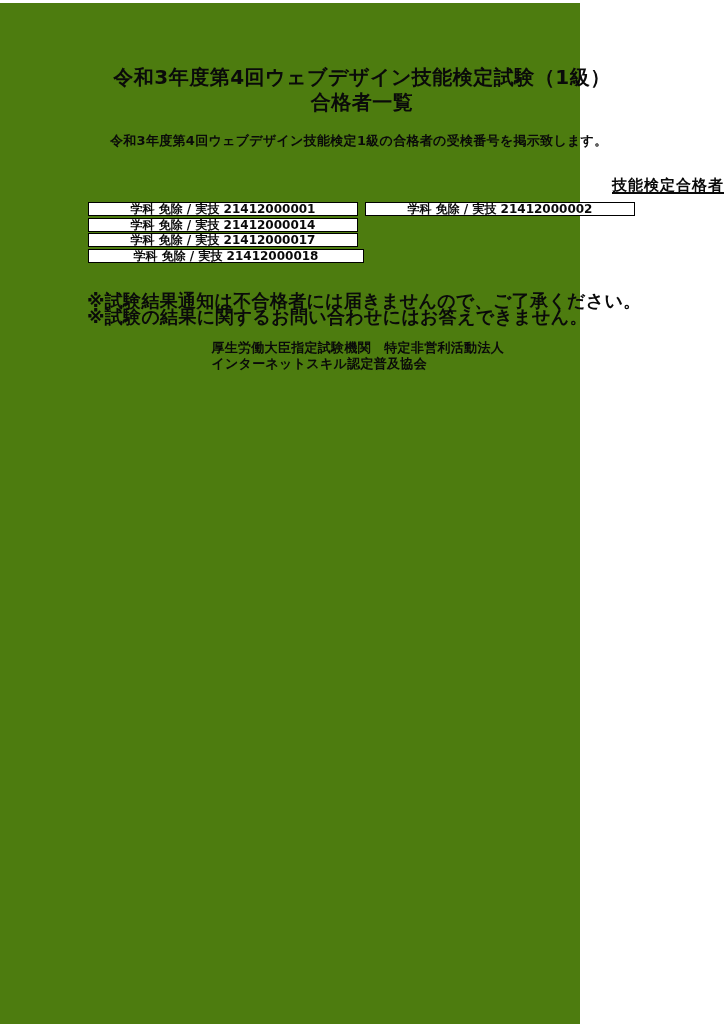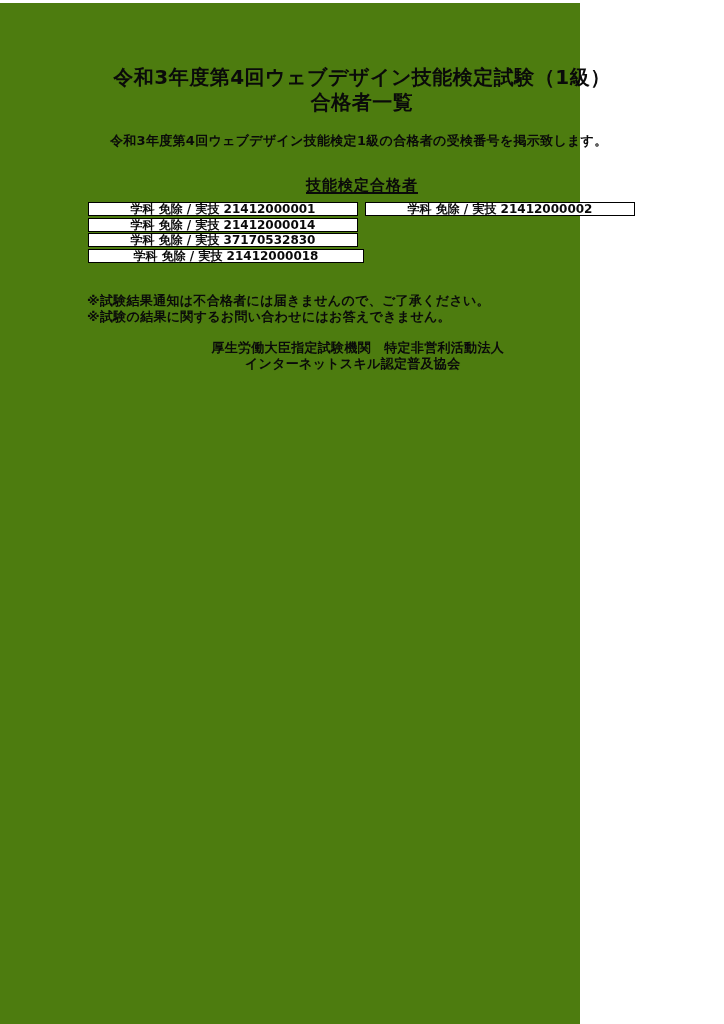--- a/index.html
+++ b/index.html
@@ -26,21 +26,21 @@
   }
   .intro {
     position: absolute; top: 129px; left: 90px;
     font-size: 13px; font-weight: bold;
     letter-spacing: 0.3px;
     white-space: nowrap;
     margin-left: 20px;
   }
   .table-heading {
     position: absolute; top: 173px; left: 0; width: 724px;
-    text-align: center;
+    text-align: right;
     font-size: 15px; font-weight: bold;
     letter-spacing: 1px;
   }
   .table-heading span {
     text-decoration: underline;
     text-decoration-thickness: 2px;
     text-underline-offset: 2px;
   }
   .passers-table {
     position: absolute; top: 199px; left: 88px;
@@ -53,28 +53,28 @@
     width: 270px; height: 14px;
     border: 1px solid #000000;
     background: #ffffff;
     display: flex; align-items: center; justify-content: center;
     font-size: 12px; font-weight: bold; line-height: 1;
     white-space: nowrap; overflow: visible;
   }
   .pcell.wide { width: 276px; }
   .notes {
     position: absolute; top: 290px; left: 87px;
-    font-size: 13px; font-weight: bold;
+    font-size: 18px; font-weight: bold;
     line-height: 15.5px;
     letter-spacing: 0.3px;
     white-space: nowrap;
   }
   .issuer {
     position: absolute; top: 337px; right: 76px;
-    text-align: center;
+    text-align: left;
     font-size: 13px; font-weight: bold;
     line-height: 15.5px;
     letter-spacing: 0.3px;
     white-space: nowrap;
   }
   .issuer .l2 { padding-right: 10px; }
 </style>
 </head>
 <body>
 
@@ -93,21 +93,21 @@
 
   <div class="passers-table">
     <div class="prow">
       <div class="pcell">学科 免除 / 実技 21412000001</div>
       <div class="pcell">学科 免除 / 実技 21412000002</div>
     </div>
     <div class="prow">
       <div class="pcell">学科 免除 / 実技 21412000014</div>
     </div>
     <div class="prow">
-      <div class="pcell">学科 免除 / 実技 37170532830</div>
+      <div class="pcell">学科 免除 / 実技 21412000017</div>
     </div>
     <div class="prow">
       <div class="pcell wide">学科 免除 / 実技 21412000018</div>
     </div>
   </div>
 
   <div class="notes">
     <div>※試験結果通知は不合格者には届きませんので、ご了承ください。</div>
     <div>※試験の結果に関するお問い合わせにはお答えできません。</div>
   </div>

